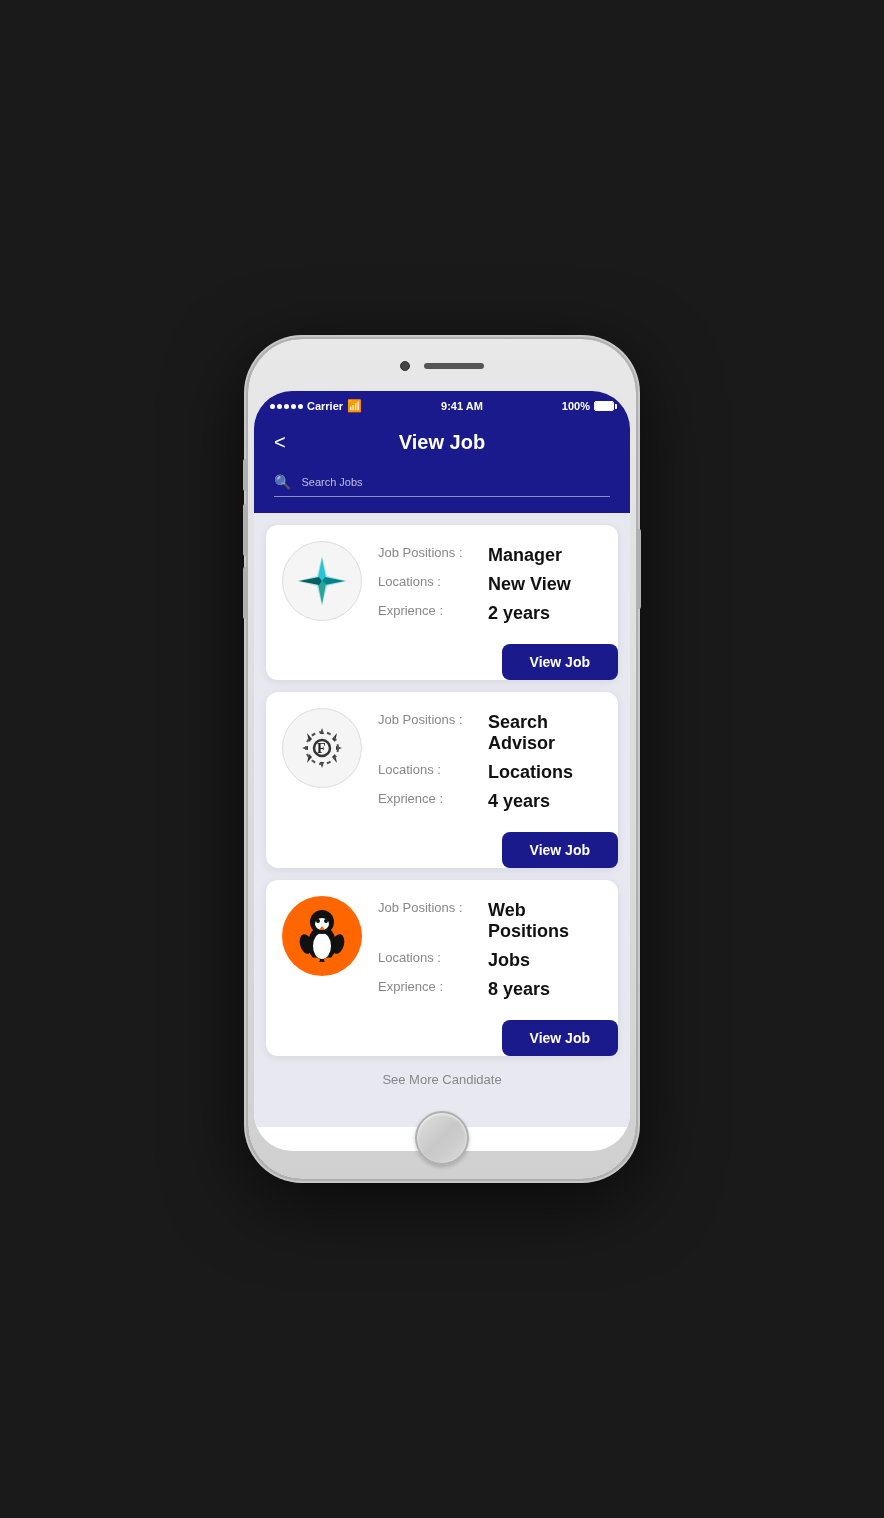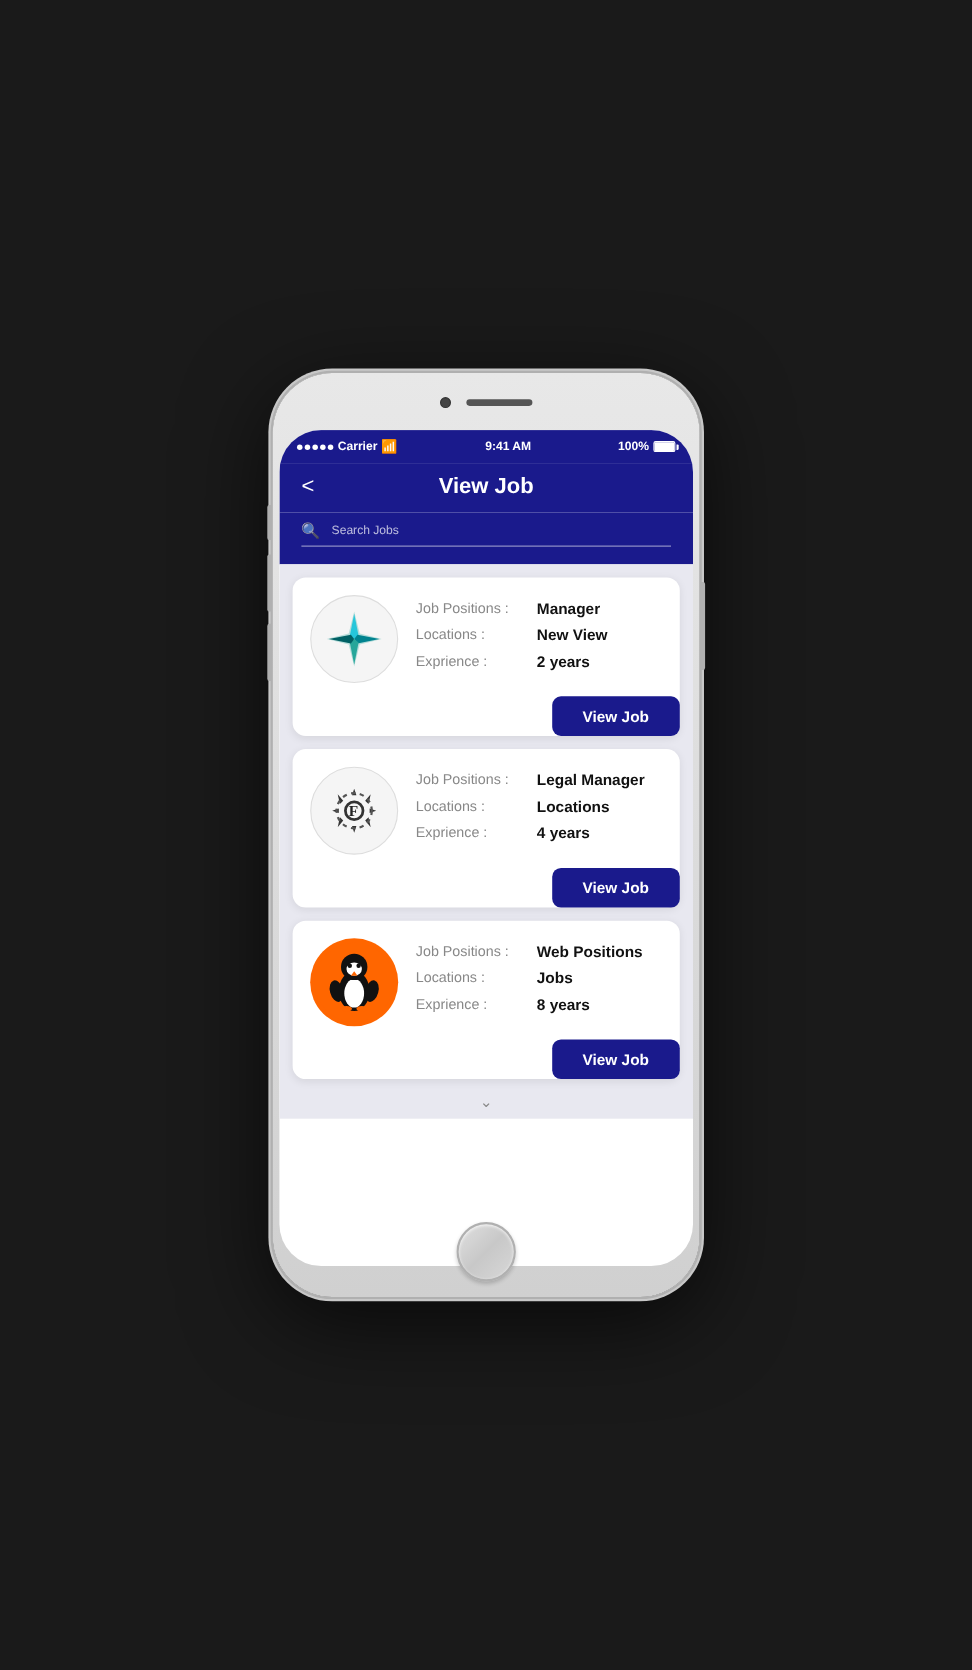--- a/index.html
+++ b/index.html
@@ -212,21 +212,21 @@
       margin-bottom: 8px;
     }
     .detail-label {
       color: #888;
       font-size: 13px;
       min-width: 110px;
       flex-shrink: 0;
     }
     .detail-value {
       color: #111;
-      font-size: 14px;
+      font-size: 18px;
       font-weight: 600;
     }
     .view-job-btn {
       display: flex;
       justify-content: flex-end;
       margin-top: 4px;
     }
     .btn-view {
       background: #1a1a8c;
       color: white;
@@ -410,21 +410,21 @@
               <path d="M11 41 L16 35 L13 32 Z" fill="#333"></path>
 
               <circle cx="26" cy="26" r="16" fill="none" stroke="#555" stroke-width="2" stroke-dasharray="4 4"></circle>
 
               <text x="21" y="31" font-size="14" font-weight="900" fill="#222" font-family="serif">F</text>
             </svg>
           </div>
           <div class="job-details">
             <div class="detail-row">
               <span class="detail-label">Job Positions :</span>
-              <span class="detail-value">Legal Manager</span>
+              <span class="detail-value">Search Advisor</span>
             </div>
             <div class="detail-row">
               <span class="detail-label">Locations :</span>
               <span class="detail-value">Locations</span>
             </div>
             <div class="detail-row">
               <span class="detail-label">Exprience :</span>
               <span class="detail-value">4 years</span>
             </div>
           </div>
@@ -474,20 +474,21 @@
               <span class="detail-label">Exprience :</span>
               <span class="detail-value">8 years</span>
             </div>
           </div>
         </div>
         <div class="view-job-btn">
           <button class="btn-view">View Job</button>
         </div>
       </div>
 
+      <div class="see-more">See More Candidate</div>
       <div class="chevron-down">⌄</div>
 
     </div>
   </div>
 
   <div class="home-btn"></div>
 
 </div>
 
 </body></html>

